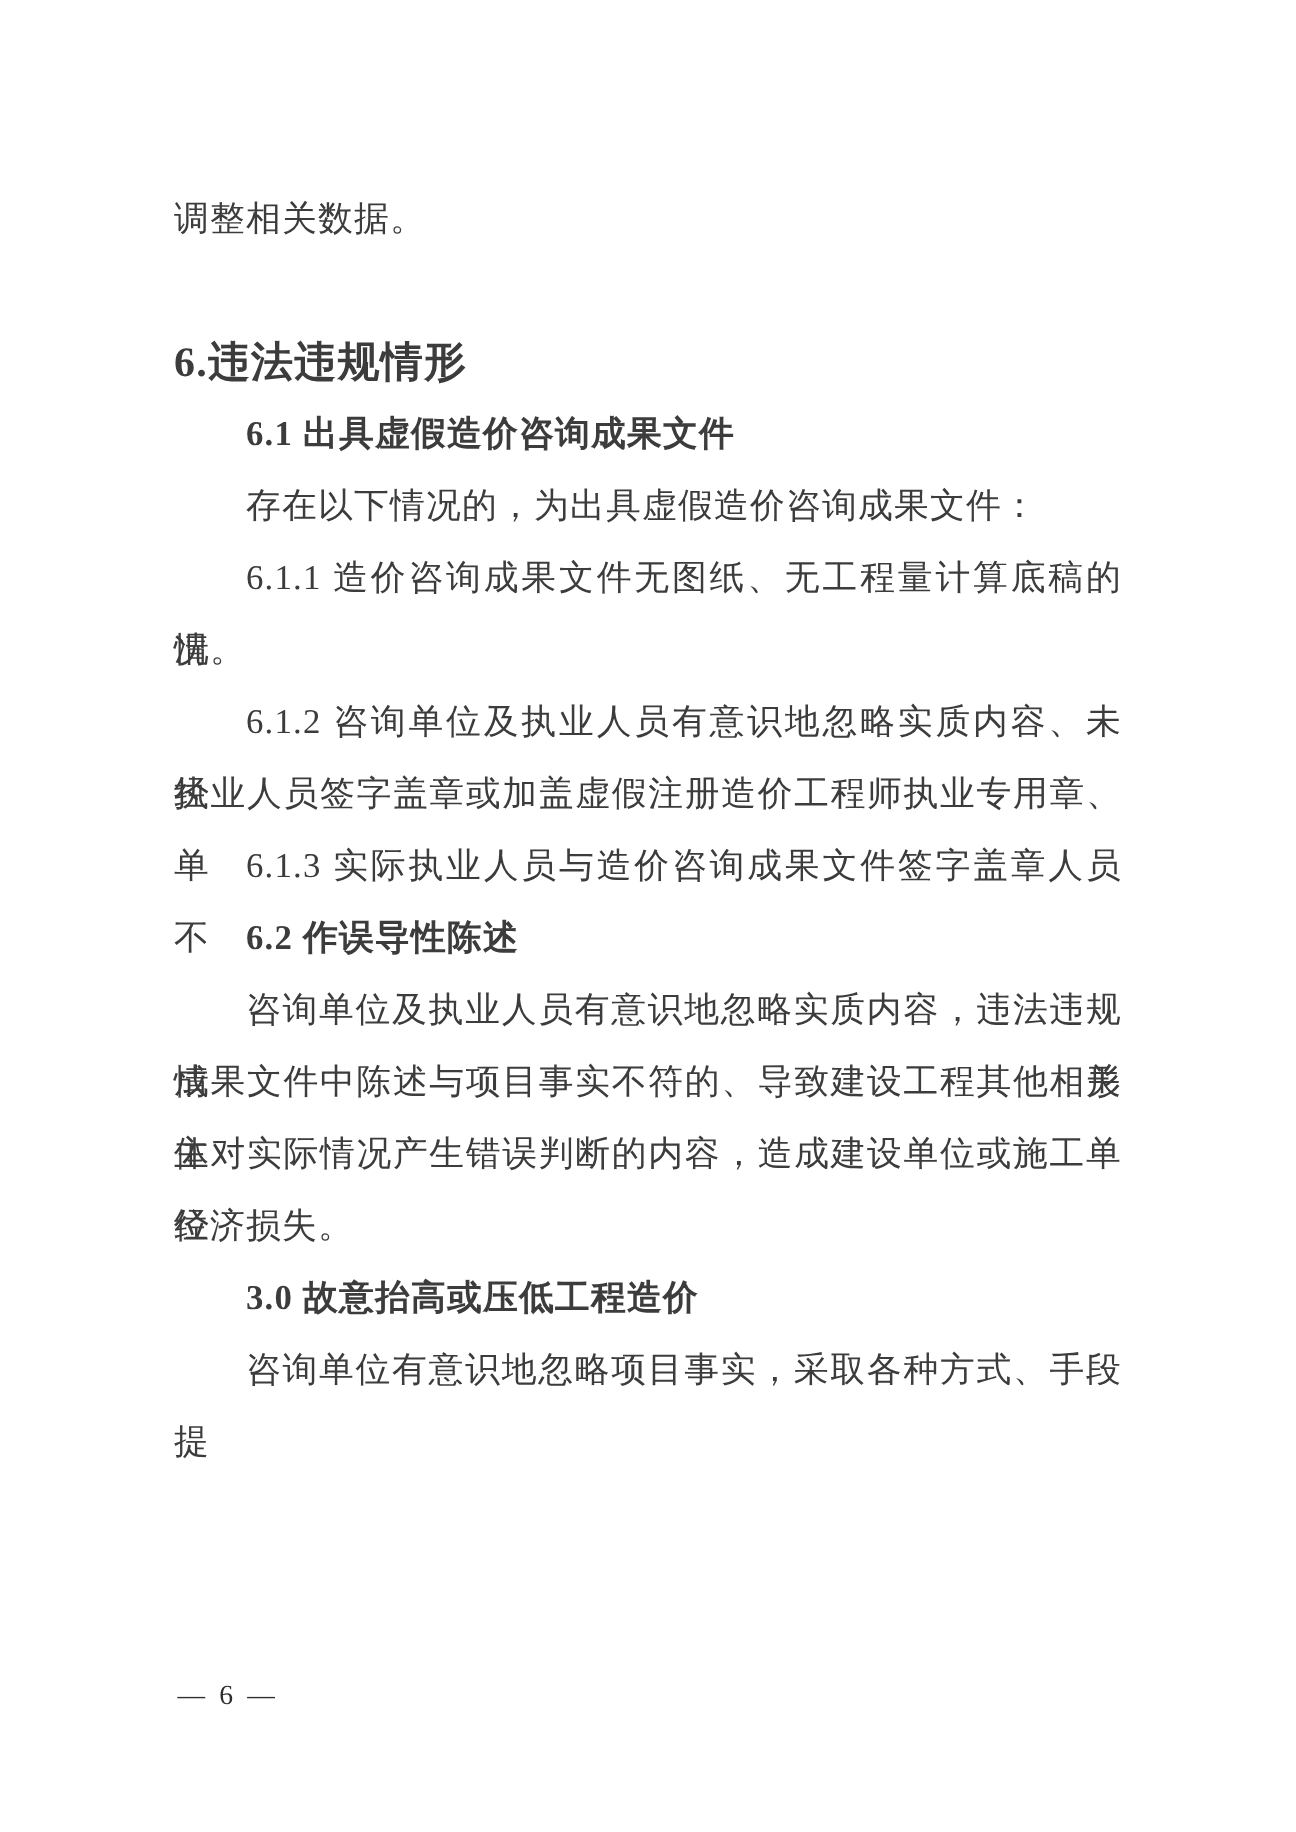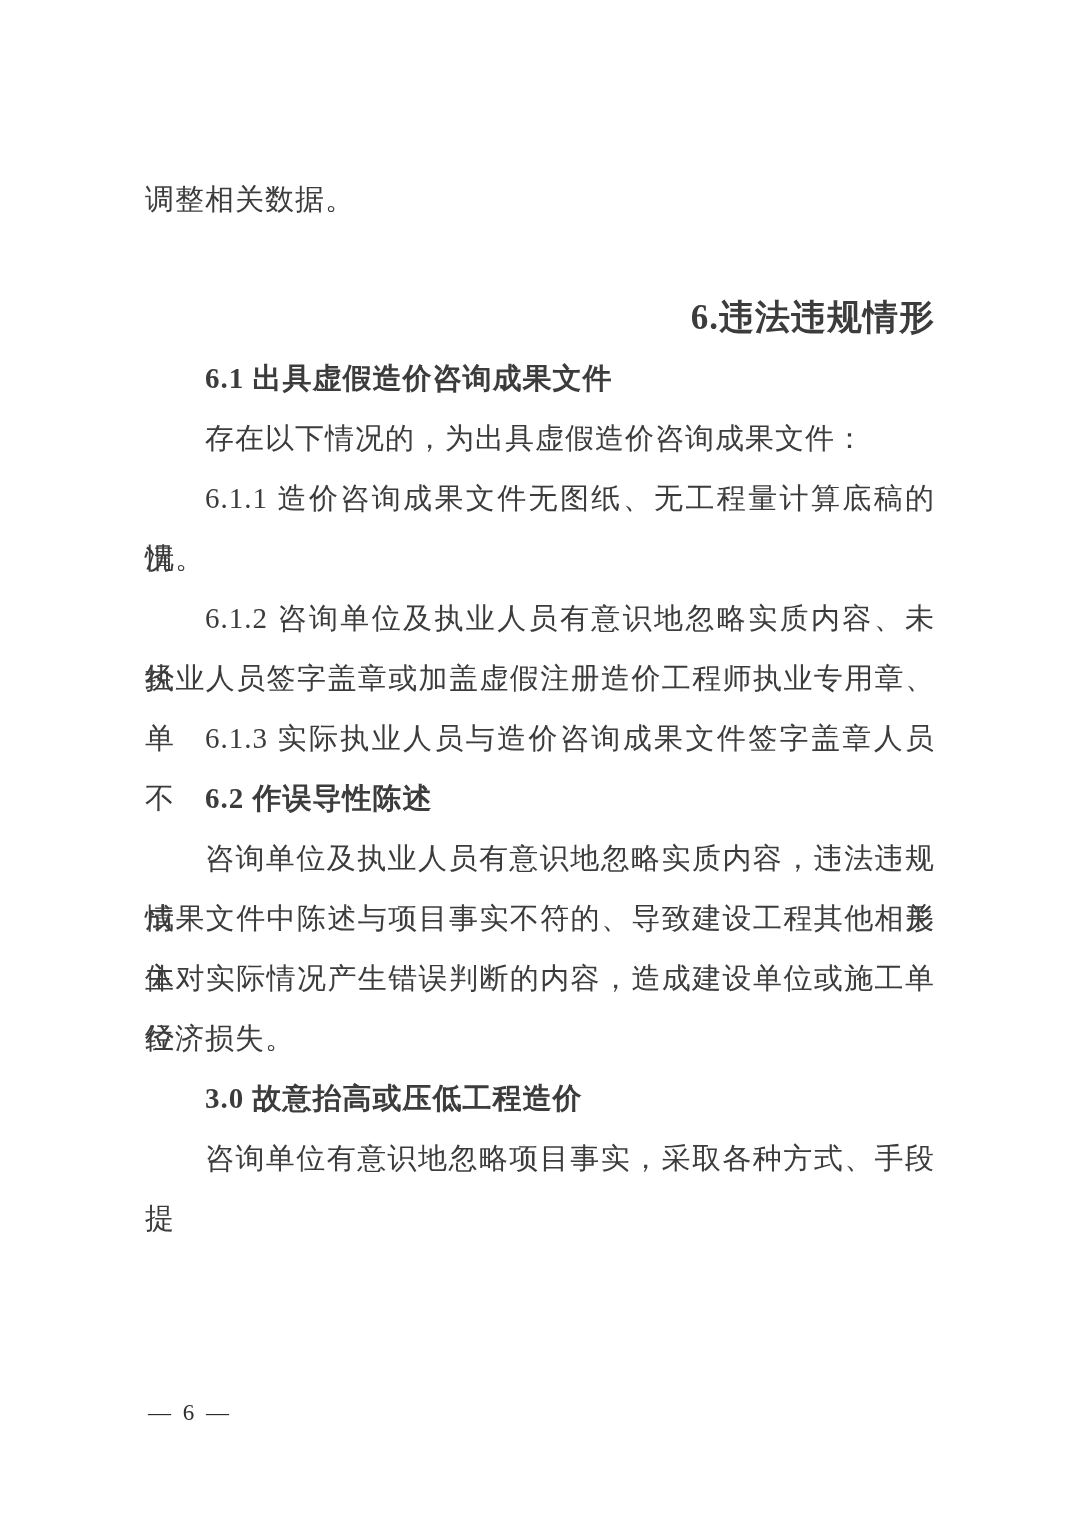--- a/index.html
+++ b/index.html
@@ -6,35 +6,35 @@
   html, body { background: #ffffff; }
   body {
     width: 1080px; height: 1527px;
     font-family: "Liberation Serif", "DejaVu Serif", serif;
     color: #3c3c3c;
   }
   .page {
     position: relative;
     width: 1080px; height: 1527px;
     background: #ffffff;
-    padding: 16px 145px;
+    padding: 0 145px;
     overflow: hidden;
   }
   .line {
     height: 60px; line-height: 60px;
     font-size: 29px;
     letter-spacing: 1px;
   }
   .first-line { margin-top: 153px; }
   .chapter-heading {
     height: 60px; line-height: 60px;
     margin-top: 59px;
     font-size: 35px;
     font-weight: bold;
-    text-align: right;
+    text-align: left;
     letter-spacing: 1px;
   }
   .section-heading {
     font-weight: bold;
     white-space: nowrap;
   }
   .indent { text-indent: 60px; }
   .fill {
     text-align: justify;
     text-align-last: justify;

